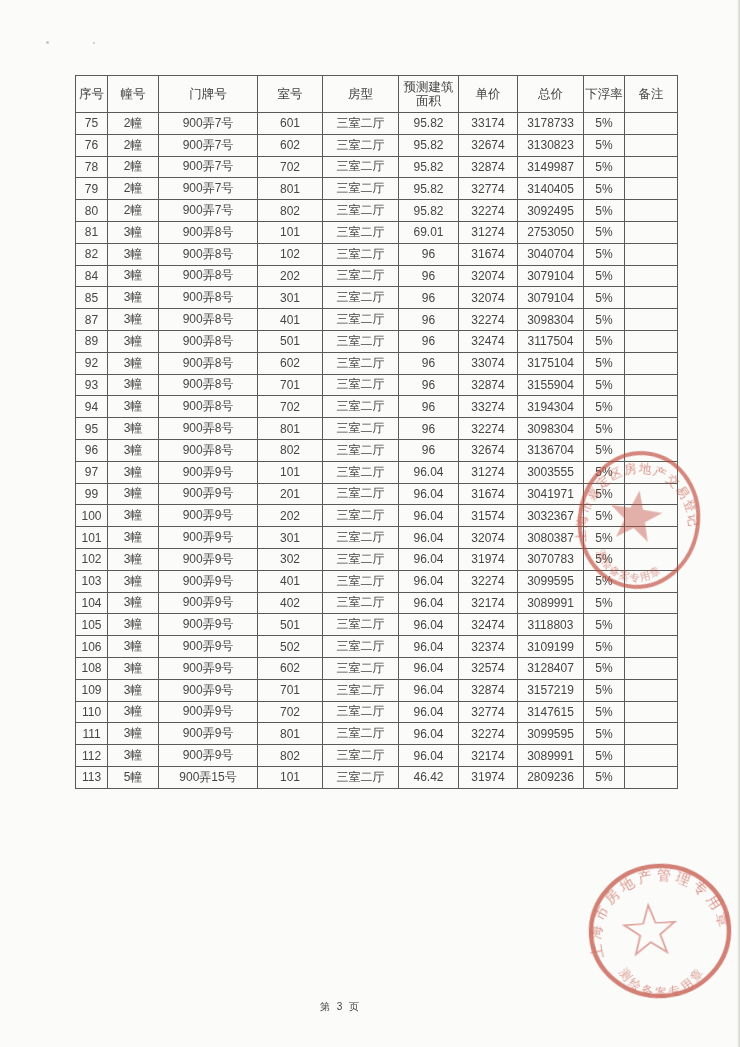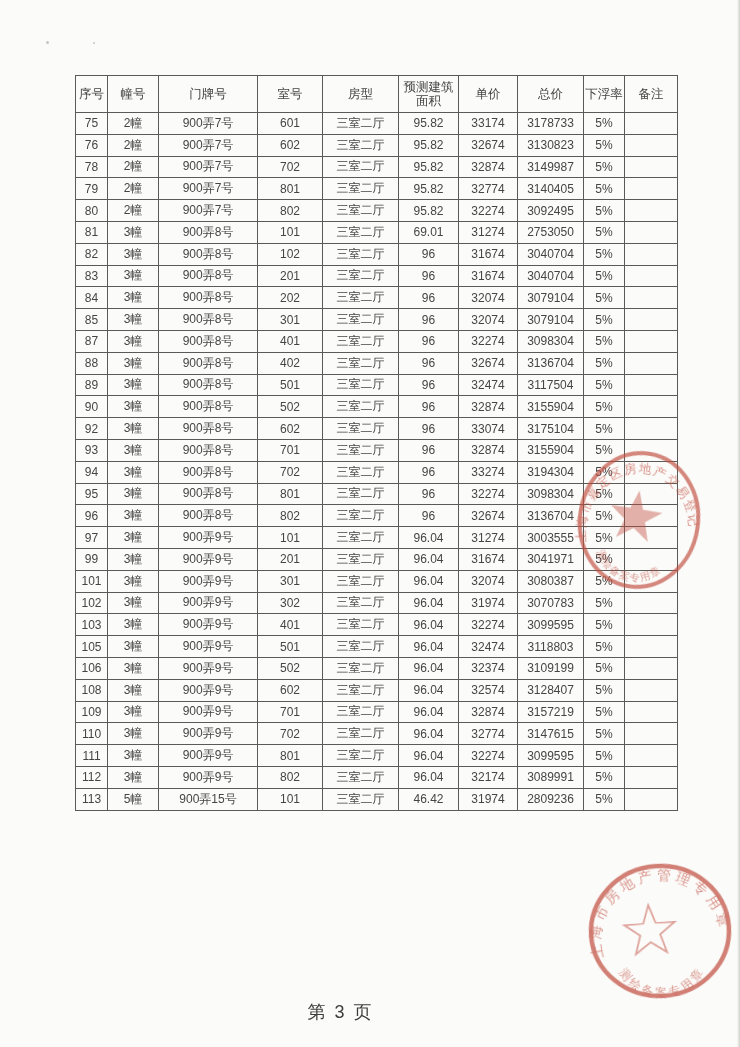--- a/index.html
+++ b/index.html
@@ -61,21 +61,21 @@
   .stamp.stamp1 { left: 567px; top: 442px; transform: rotate(9deg); }
   .stamp.stamp2 { left: 586px; top: 860px; transform: rotate(-4deg); }
   .stamp text {
     fill: currentColor;
     font-family: "Liberation Sans", "DejaVu Sans", sans-serif;
   }
 
   .page-number {
     position: absolute; left: 0; top: 1000px; width: 681px;
     text-align: center;
-    font-size: 18px;
+    font-size: 10px;
     letter-spacing: 2px;
     color: #3c3c3a;
   }
 
   .watermark {
     position: absolute; right: 5px; top: 1016px;
     font-size: 19px;
     font-weight: bold;
     letter-spacing: 1px;
     color: #c9854e;
@@ -197,32 +197,20 @@
         <td>900弄8号</td>
         <td>102</td>
         <td>三室二厅</td>
         <td>96</td>
         <td>31674</td>
         <td>3040704</td>
         <td>5%</td>
         <td></td>
       </tr>
       <tr>
-        <td>83</td>
-        <td>3幢</td>
-        <td>900弄8号</td>
-        <td>201</td>
-        <td>三室二厅</td>
-        <td>96</td>
-        <td>31674</td>
-        <td>3040704</td>
-        <td>5%</td>
-        <td></td>
-      </tr>
-      <tr>
         <td>84</td>
         <td>3幢</td>
         <td>900弄8号</td>
         <td>202</td>
         <td>三室二厅</td>
         <td>96</td>
         <td>32074</td>
         <td>3079104</td>
         <td>5%</td>
         <td></td>
@@ -245,116 +233,92 @@
         <td>900弄8号</td>
         <td>401</td>
         <td>三室二厅</td>
         <td>96</td>
         <td>32274</td>
         <td>3098304</td>
         <td>5%</td>
         <td></td>
       </tr>
       <tr>
-        <td>88</td>
-        <td>3幢</td>
-        <td>900弄8号</td>
-        <td>402</td>
+        <td>89</td>
+        <td>3幢</td>
+        <td>900弄8号</td>
+        <td>501</td>
+        <td>三室二厅</td>
+        <td>96</td>
+        <td>32474</td>
+        <td>3117504</td>
+        <td>5%</td>
+        <td></td>
+      </tr>
+      <tr>
+        <td>92</td>
+        <td>3幢</td>
+        <td>900弄8号</td>
+        <td>602</td>
+        <td>三室二厅</td>
+        <td>96</td>
+        <td>33074</td>
+        <td>3175104</td>
+        <td>5%</td>
+        <td></td>
+      </tr>
+      <tr>
+        <td>93</td>
+        <td>3幢</td>
+        <td>900弄8号</td>
+        <td>701</td>
+        <td>三室二厅</td>
+        <td>96</td>
+        <td>32874</td>
+        <td>3155904</td>
+        <td>5%</td>
+        <td></td>
+      </tr>
+      <tr>
+        <td>94</td>
+        <td>3幢</td>
+        <td>900弄8号</td>
+        <td>702</td>
+        <td>三室二厅</td>
+        <td>96</td>
+        <td>33274</td>
+        <td>3194304</td>
+        <td>5%</td>
+        <td></td>
+      </tr>
+      <tr>
+        <td>95</td>
+        <td>3幢</td>
+        <td>900弄8号</td>
+        <td>801</td>
+        <td>三室二厅</td>
+        <td>96</td>
+        <td>32274</td>
+        <td>3098304</td>
+        <td>5%</td>
+        <td></td>
+      </tr>
+      <tr>
+        <td>96</td>
+        <td>3幢</td>
+        <td>900弄8号</td>
+        <td>802</td>
         <td>三室二厅</td>
         <td>96</td>
         <td>32674</td>
         <td>3136704</td>
         <td>5%</td>
         <td></td>
       </tr>
       <tr>
-        <td>89</td>
-        <td>3幢</td>
-        <td>900弄8号</td>
-        <td>501</td>
-        <td>三室二厅</td>
-        <td>96</td>
-        <td>32474</td>
-        <td>3117504</td>
-        <td>5%</td>
-        <td></td>
-      </tr>
-      <tr>
-        <td>90</td>
-        <td>3幢</td>
-        <td>900弄8号</td>
-        <td>502</td>
-        <td>三室二厅</td>
-        <td>96</td>
-        <td>32874</td>
-        <td>3155904</td>
-        <td>5%</td>
-        <td></td>
-      </tr>
-      <tr>
-        <td>92</td>
-        <td>3幢</td>
-        <td>900弄8号</td>
-        <td>602</td>
-        <td>三室二厅</td>
-        <td>96</td>
-        <td>33074</td>
-        <td>3175104</td>
-        <td>5%</td>
-        <td></td>
-      </tr>
-      <tr>
-        <td>93</td>
-        <td>3幢</td>
-        <td>900弄8号</td>
-        <td>701</td>
-        <td>三室二厅</td>
-        <td>96</td>
-        <td>32874</td>
-        <td>3155904</td>
-        <td>5%</td>
-        <td></td>
-      </tr>
-      <tr>
-        <td>94</td>
-        <td>3幢</td>
-        <td>900弄8号</td>
-        <td>702</td>
-        <td>三室二厅</td>
-        <td>96</td>
-        <td>33274</td>
-        <td>3194304</td>
-        <td>5%</td>
-        <td></td>
-      </tr>
-      <tr>
-        <td>95</td>
-        <td>3幢</td>
-        <td>900弄8号</td>
-        <td>801</td>
-        <td>三室二厅</td>
-        <td>96</td>
-        <td>32274</td>
-        <td>3098304</td>
-        <td>5%</td>
-        <td></td>
-      </tr>
-      <tr>
-        <td>96</td>
-        <td>3幢</td>
-        <td>900弄8号</td>
-        <td>802</td>
-        <td>三室二厅</td>
-        <td>96</td>
-        <td>32674</td>
-        <td>3136704</td>
-        <td>5%</td>
-        <td></td>
-      </tr>
-      <tr>
         <td>97</td>
         <td>3幢</td>
         <td>900弄9号</td>
         <td>101</td>
         <td>三室二厅</td>
         <td>96.04</td>
         <td>31274</td>
         <td>3003555</td>
         <td>5%</td>
         <td></td>
@@ -365,20 +329,32 @@
         <td>900弄9号</td>
         <td>201</td>
         <td>三室二厅</td>
         <td>96.04</td>
         <td>31674</td>
         <td>3041971</td>
         <td>5%</td>
         <td></td>
       </tr>
       <tr>
+        <td>100</td>
+        <td>3幢</td>
+        <td>900弄9号</td>
+        <td>202</td>
+        <td>三室二厅</td>
+        <td>96.04</td>
+        <td>31574</td>
+        <td>3032367</td>
+        <td>5%</td>
+        <td></td>
+      </tr>
+      <tr>
         <td>101</td>
         <td>3幢</td>
         <td>900弄9号</td>
         <td>301</td>
         <td>三室二厅</td>
         <td>96.04</td>
         <td>32074</td>
         <td>3080387</td>
         <td>5%</td>
         <td></td>
@@ -397,20 +373,32 @@
       </tr>
       <tr>
         <td>103</td>
         <td>3幢</td>
         <td>900弄9号</td>
         <td>401</td>
         <td>三室二厅</td>
         <td>96.04</td>
         <td>32274</td>
         <td>3099595</td>
+        <td>5%</td>
+        <td></td>
+      </tr>
+      <tr>
+        <td>104</td>
+        <td>3幢</td>
+        <td>900弄9号</td>
+        <td>402</td>
+        <td>三室二厅</td>
+        <td>96.04</td>
+        <td>32174</td>
+        <td>3089991</td>
         <td>5%</td>
         <td></td>
       </tr>
       <tr>
         <td>105</td>
         <td>3幢</td>
         <td>900弄9号</td>
         <td>501</td>
         <td>三室二厅</td>
         <td>96.04</td>

